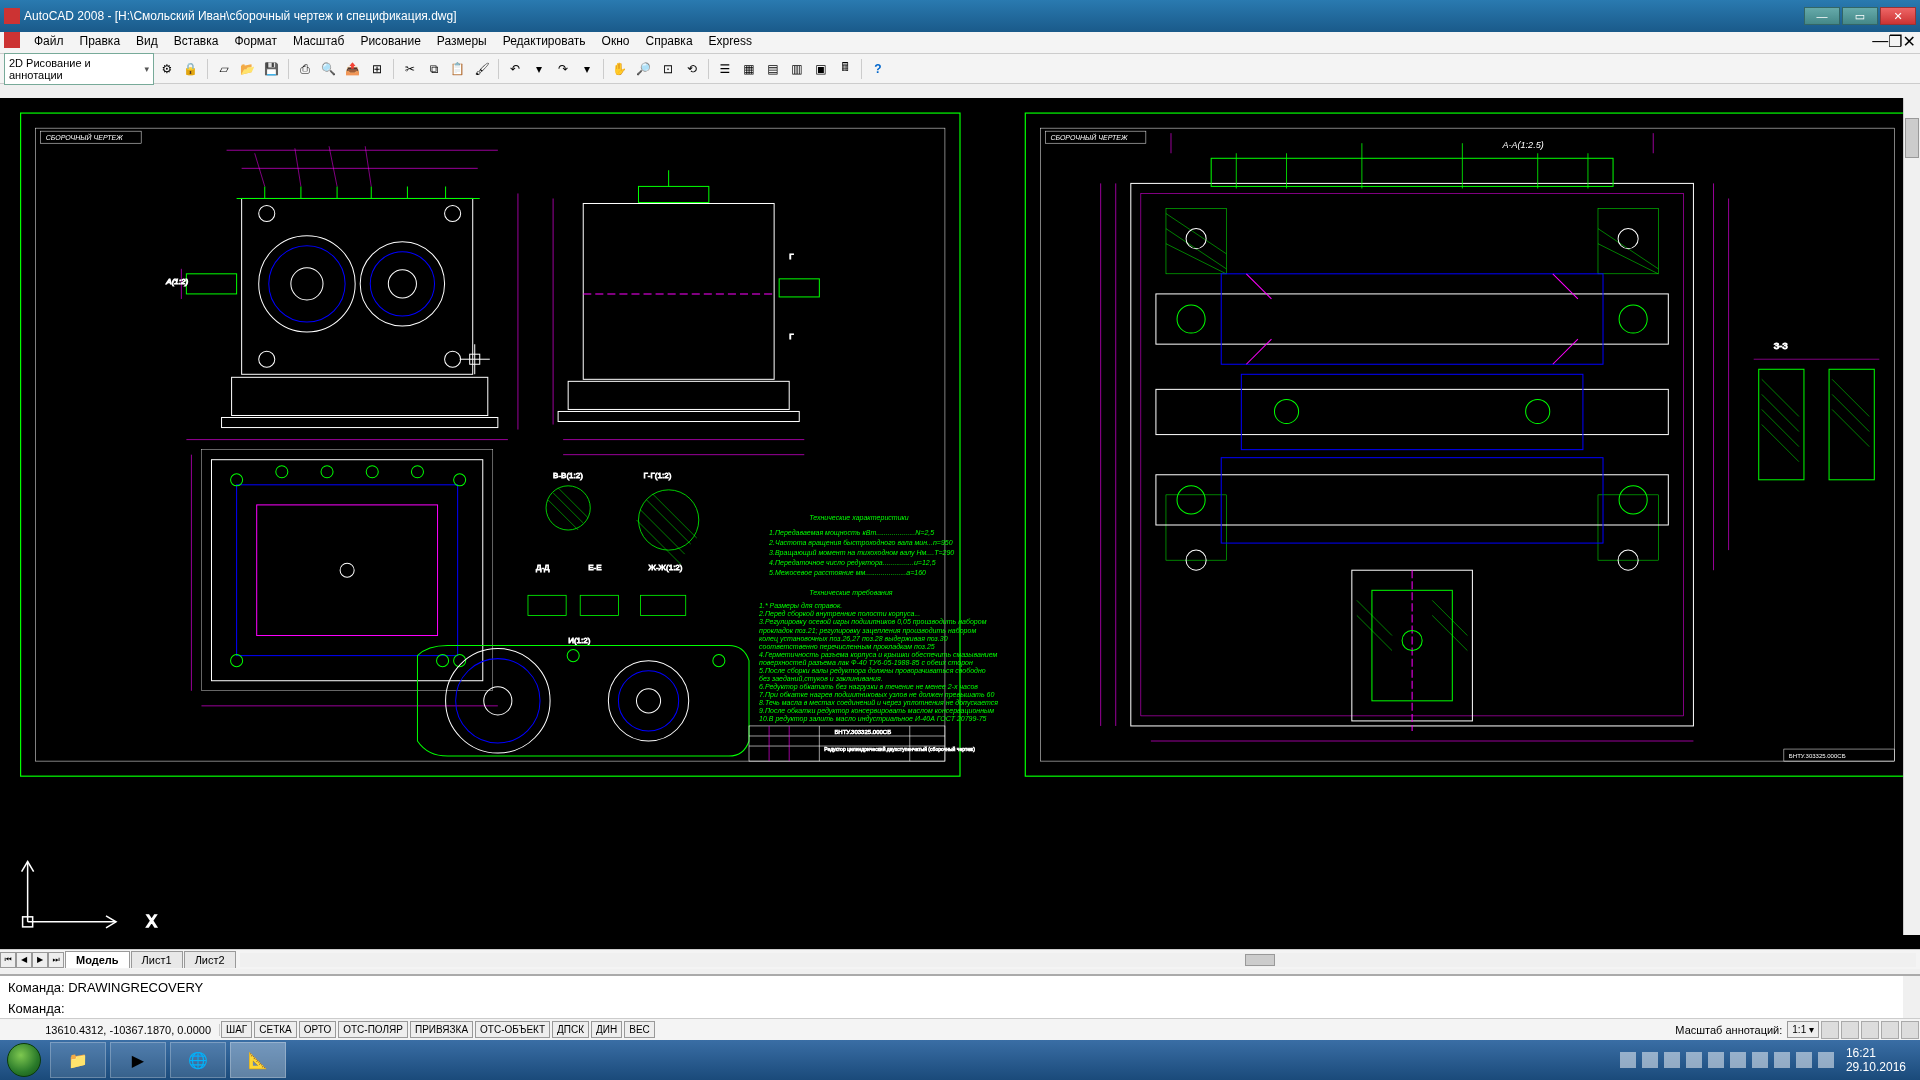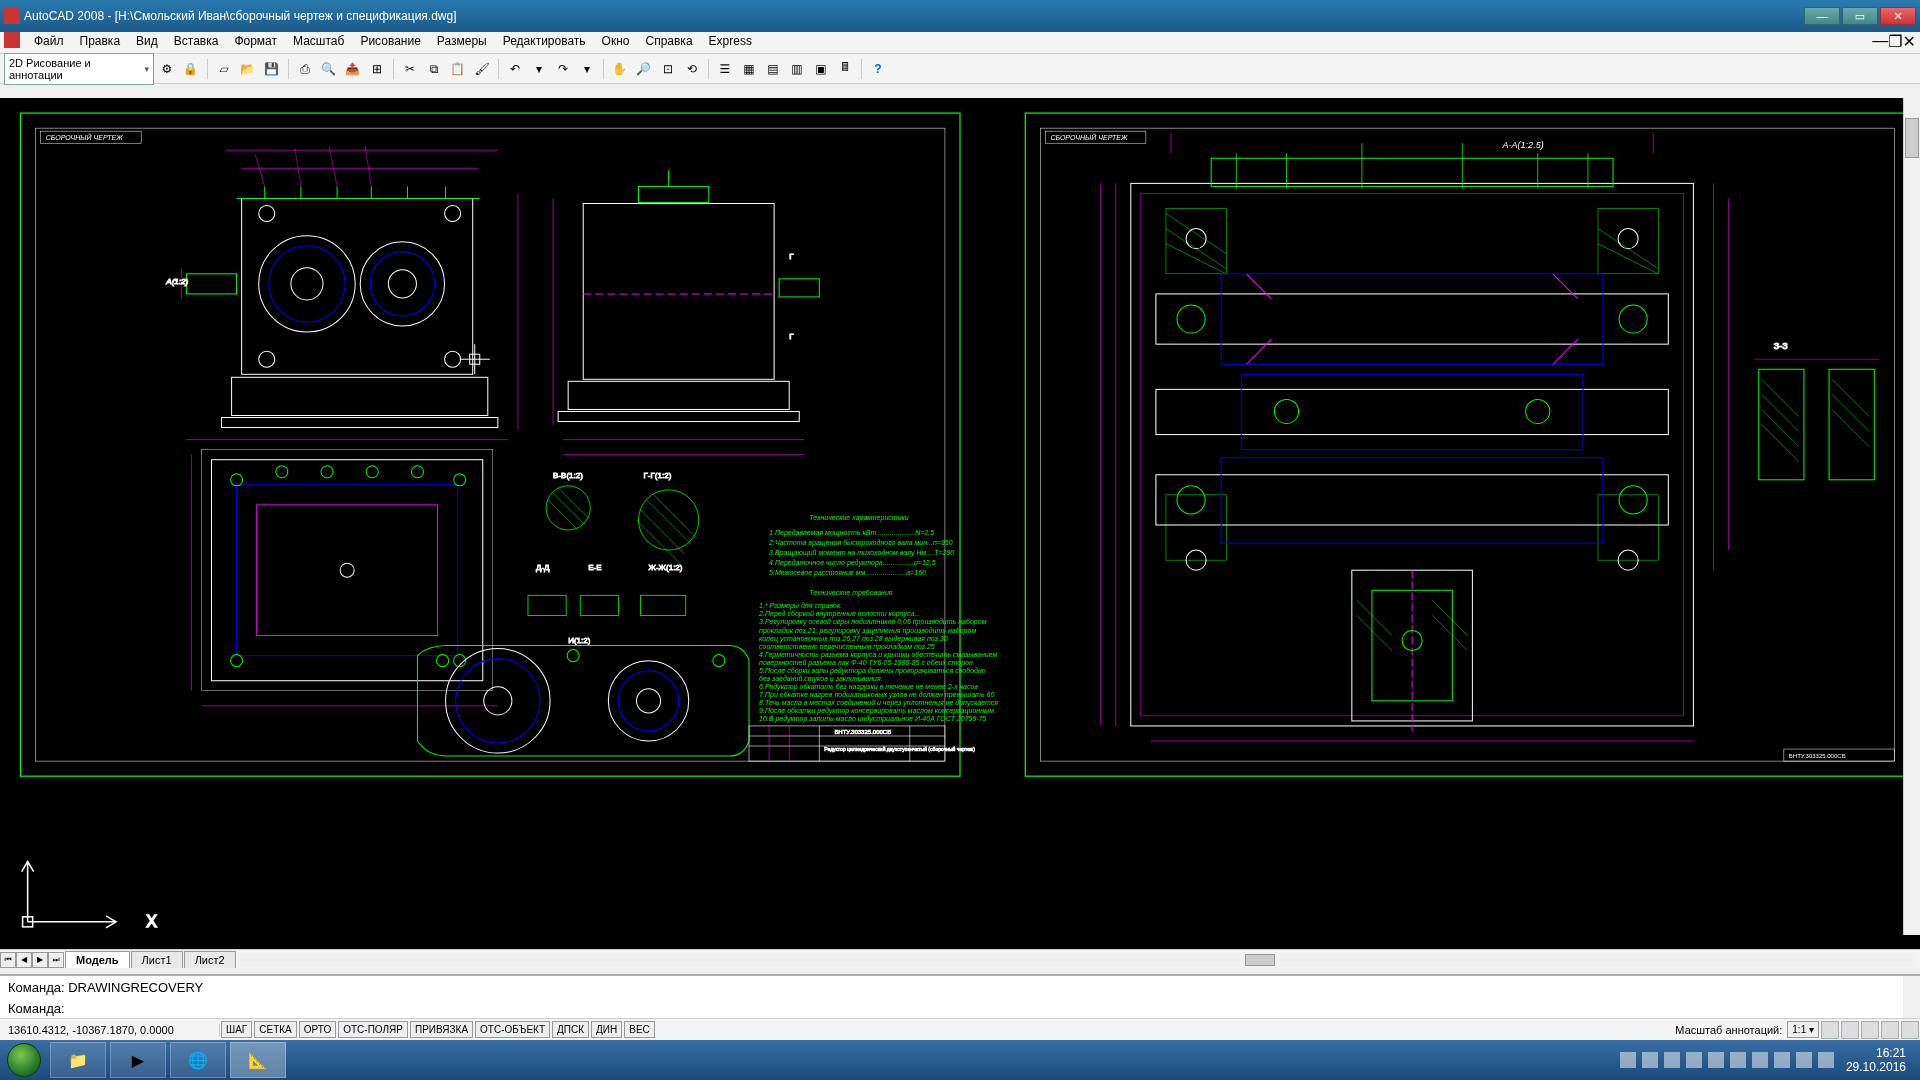--- a/index.html
+++ b/index.html
@@ -38,36 +38,36 @@
 .tabs-row .tab.active { background: #fff; font-weight: bold; }
 .tabs-row .hscroll { flex: 1; height: 14px; background: #f0f0f0; margin: 0 4px; position: relative; }
 .tabs-row .hscroll .thumb { position: absolute; left: 60%; width: 30px; top: 1px; bottom: 1px; background: #ccc; border: 1px solid #999; }
 
 
 .cmdline { position: absolute; bottom: 52px; left: 0; right: 0; height: 54px; background: #fff; border-top: 2px solid #aaa; font-family: "Courier New", monospace; font-size: 13px; padding: 4px 8px; }
 .cmdline .line { white-space: pre; }
 .cmd-scroll { position: absolute; right: 0; top: 0; bottom: 0; width: 17px; background: #f0f0f0; }
 
 
-.statusbar { position: absolute; bottom: 40px; left: 0; right: 0; height: 22px; background: #f4f4f4; border-top: 1px solid #ccc; display: flex; align-items: center; font-size: 11px; }
+.statusbar { position: absolute; bottom: 40px; left: 0; right: 0; height: 22px; background: #f4f4f4; border-top: 1px solid #ccc; display: flex; align-items: center; font-size: 11px; text-align: right; }
 .statusbar .coords { padding: 0 8px; width: 220px; border-right: 1px solid #ccc; }
 .statusbar .toggle { padding: 2px 4px; border: 1px solid #999; background: #eee; margin: 0 1px; font-size: 10px; cursor: pointer; }
 .statusbar .spacer { flex: 1; }
 .statusbar .scale-lbl { font-size: 11px; padding: 0 4px; }
 .statusbar .sicon { width: 18px; height: 18px; background: #ddd; border: 1px solid #aaa; margin: 0 1px; cursor: pointer; }
 
 
 .taskbar { position: absolute; bottom: 0; left: 0; right: 0; height: 40px; background: linear-gradient(#3a6ea5, #1a4a7a); display: flex; align-items: center; }
 .taskbar .start { width: 48px; height: 40px; display:flex; align-items:center; justify-content:center; }
 .taskbar .start-orb { width: 34px; height: 34px; border-radius: 50%; background: radial-gradient(circle at 40% 35%, #7ec850, #2a7a2a 60%, #145214); border: 1px solid #0a3a0a; }
 .taskbar .tbitem { width: 56px; height: 36px; background: rgba(255,255,255,0.12); border: 1px solid rgba(255,255,255,0.25); margin: 0 2px; display: flex; align-items: center; justify-content: center; cursor: pointer; }
 .taskbar .tbitem.active { background: rgba(255,255,255,0.3); }
 .taskbar .tray { margin-left: auto; display: flex; align-items: center; padding: 0 8px; gap: 6px; }
 .taskbar .tray .ticon { width: 16px; height: 16px; background: rgba(255,255,255,0.5); }
-.taskbar .clock { color: #fff; font-size: 12px; text-align: right; line-height: 14px; padding: 0 6px; }
+.taskbar .clock { color: #fff; font-size: 12px; text-align: left; line-height: 14px; padding: 0 6px; }
 </style>
 </head>
 <body>
 
 <div class="titlebar">
   <div class="icon"></div>
   <div class="title">AutoCAD 2008 - [H:\Смольский Иван\сборочный чертеж и спецификация.dwg]</div>
   <div class="winbtns">
     <div class="winbtn">—</div>
     <div class="winbtn">▭</div>

